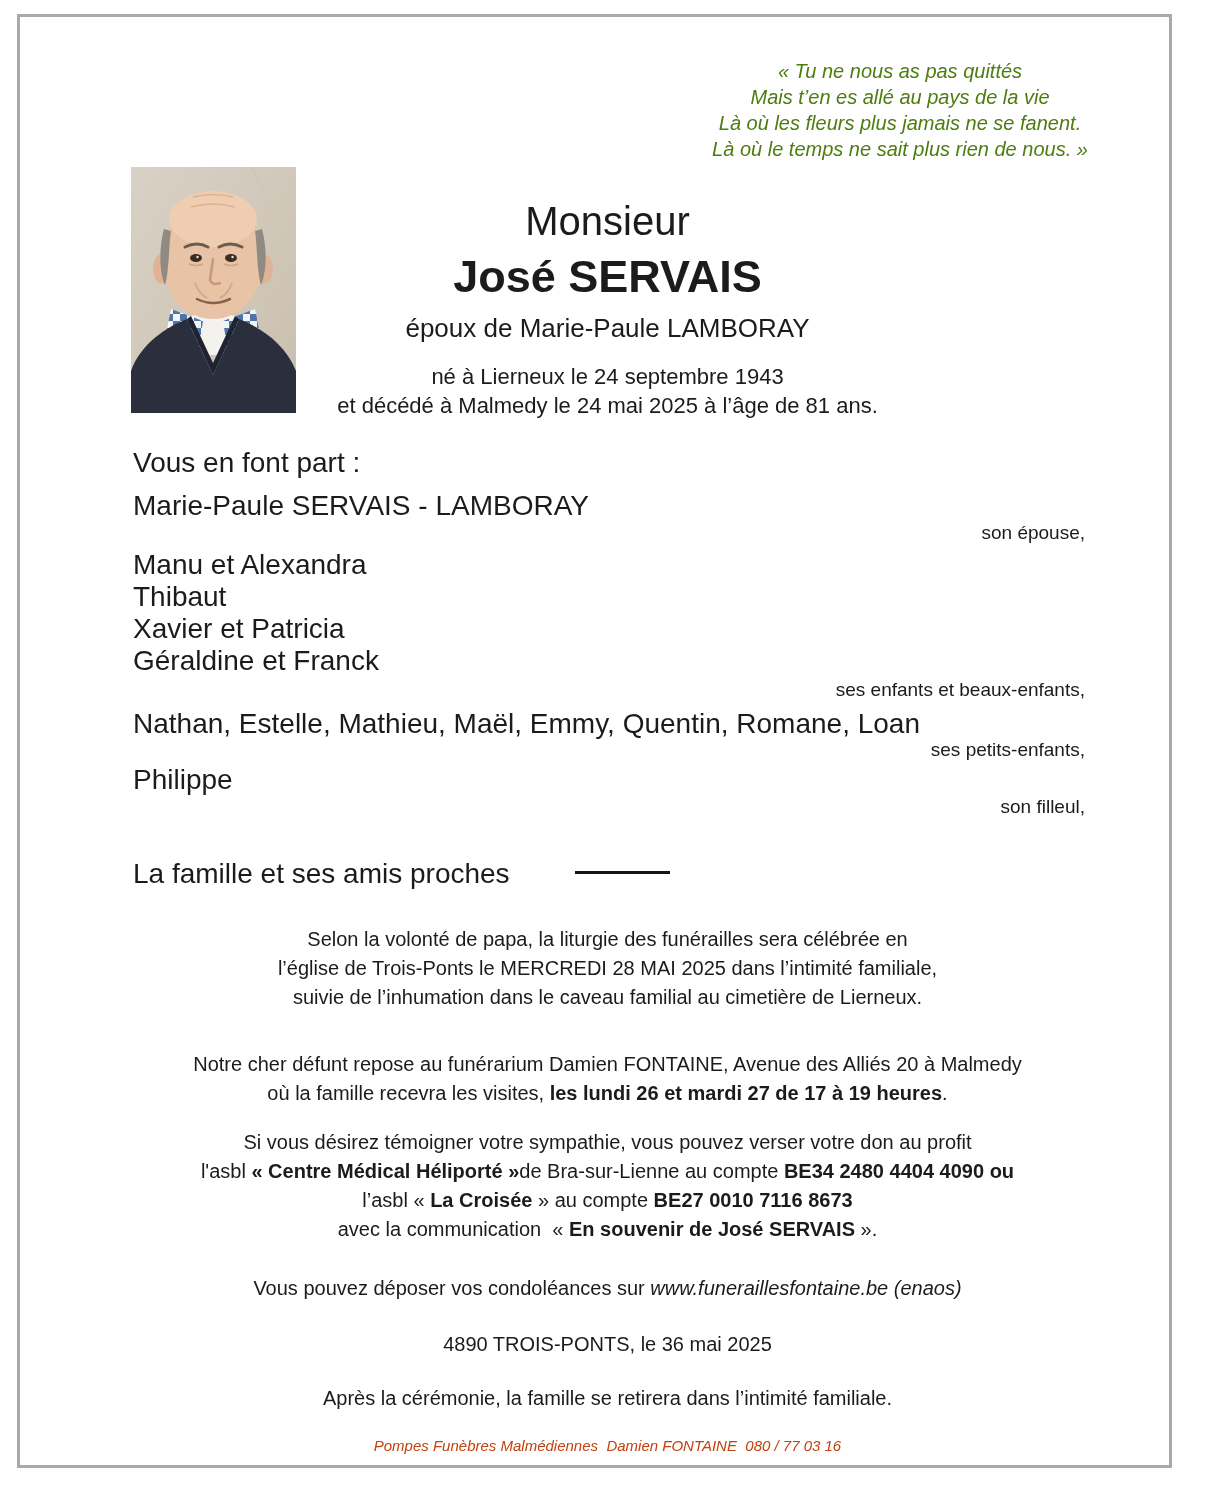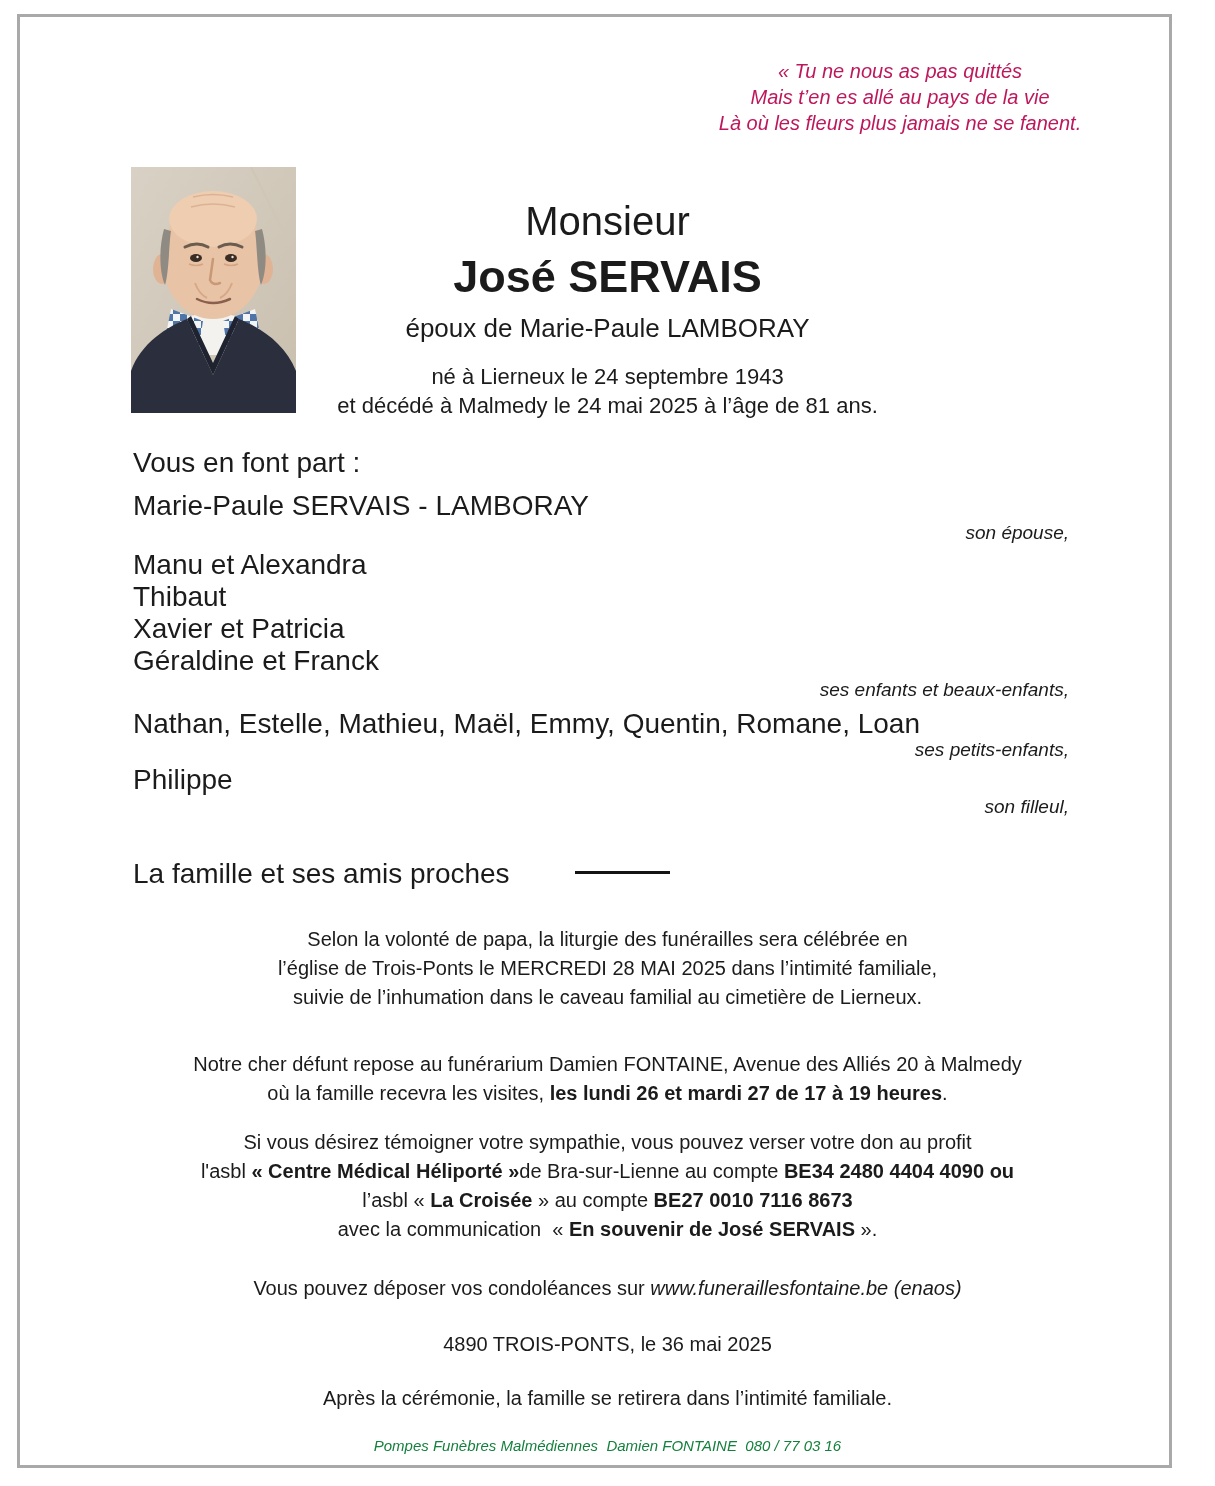--- a/index.html
+++ b/index.html
@@ -7,44 +7,45 @@
     position:relative;width:1215px;height:1486px;background:#ffffff;
     font-family:"Liberation Sans","DejaVu Sans",sans-serif;color:#1b1b1b;overflow:hidden;
   }
   .page-border{
     position:absolute;left:17px;top:14px;width:1149px;height:1448px;
     border:3px solid #a9a9a9;background:transparent;
   }
   .abs{position:absolute;}
   .center{left:0;width:1215px;text-align:center;}
   .quote{left:585px;top:58px;width:630px;text-align:center;
-         font-style:italic;font-size:20px;line-height:26px;color:#be185d;}
+         font-style:italic;font-size:20px;line-height:26px;color:#4d7c0f;}
   .photo{left:131px;top:167px;width:165px;height:246px;}
   .doc-title{top:198px;font-size:40px;line-height:46px;font-weight:400;}
   .doc-name{top:252px;font-size:45px;line-height:50px;font-weight:700;}
   .spouse{top:312px;font-size:26px;line-height:32px;}
   .birth{top:362px;font-size:22px;line-height:29px;}
   .name-row{left:133px;font-size:28px;line-height:27px;white-space:nowrap;}
-  .role{right:146px;text-align:right;font-style:italic;font-size:19px;line-height:24px;}
+  .role{right:130px;text-align:right;font-size:19px;line-height:24px;}
   .divider{left:575px;top:871px;width:95px;height:3px;background:#141414;}
   .para{font-size:20px;line-height:29px;margin-top:17px;}
   .bd{font-weight:700;}
   .it{font-style:italic;}
-  .footer{top:1437px;font-size:15px;font-style:italic;color:#15803d;}
+  .footer{top:1437px;font-size:15px;font-style:italic;color:#c2410c;}
 </style>
 </head>
 <body>
 
 <div class="page">
   <div class="page-border"></div>
 
   <div class="abs quote">
     <div>« Tu ne nous as pas quittés</div>
     <div>Mais t’en es allé au pays de la vie</div>
     <div>Là où les fleurs plus jamais ne se fanent.</div>
+    <div>Là où le temps ne sait plus rien de nous. »</div>
   </div>
 
   <div class="abs photo">
     <svg width="165" height="246" viewBox="0 0 165 246" xmlns="http://www.w3.org/2000/svg">
       <defs>
         <linearGradient id="bgGrad" x1="0" y1="0" x2="1" y2="1">
           <stop offset="0" stop-color="#d9d1c5"></stop>
           <stop offset="1" stop-color="#c8bfae"></stop>
         </linearGradient>
         <pattern id="check" width="14" height="14" patternUnits="userSpaceOnUse">

